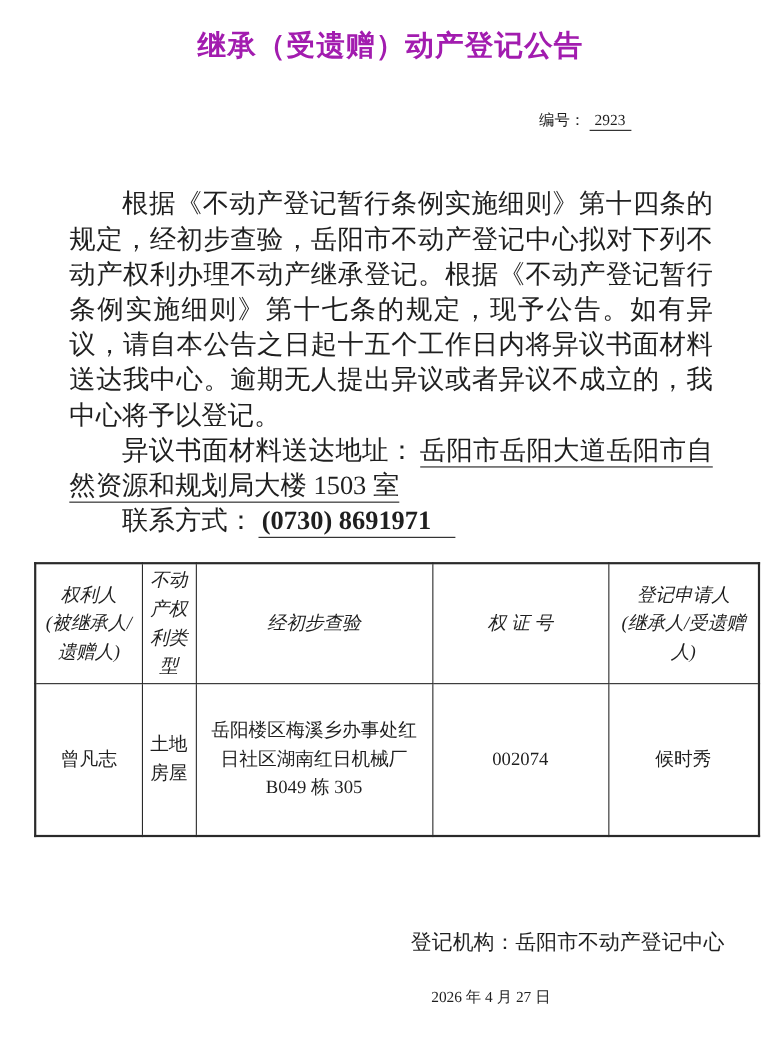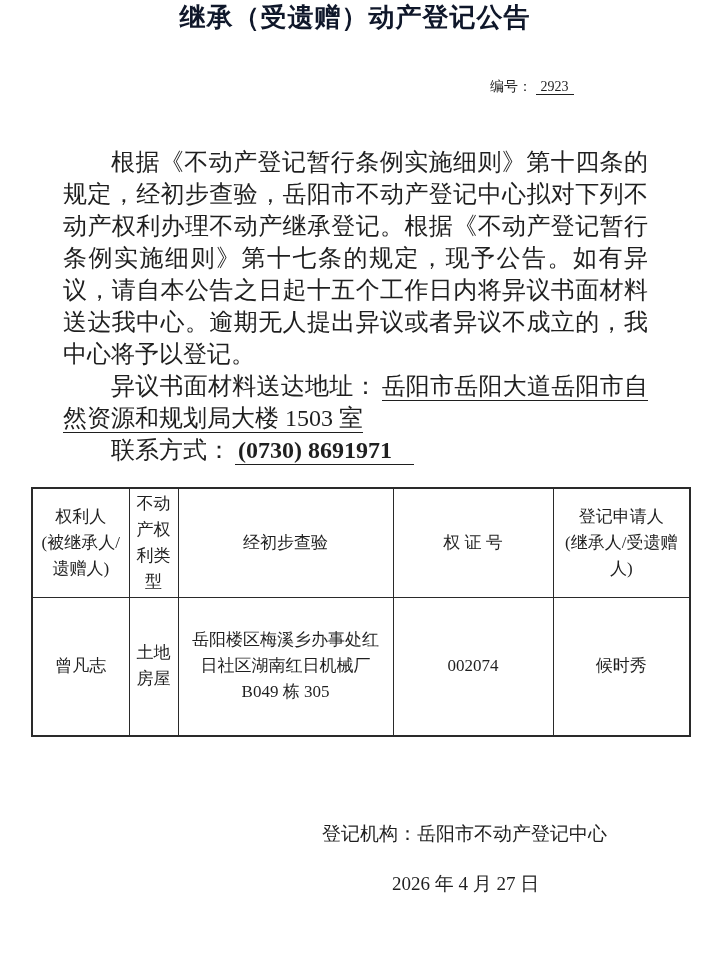--- a/index.html
+++ b/index.html
@@ -8,27 +8,28 @@
     width: 710px;
     height: 962px;
     background: #ffffff;
     color: #1f1f1f;
     font-family: "Liberation Serif", "DejaVu Serif", serif;
     overflow: hidden;
     position: relative;
   }
   .title {
     margin: 0;
+    padding-top: 24px;
     text-align: center;
     font-family: "Liberation Sans", "DejaVu Sans", sans-serif;
     font-weight: bold;
     font-size: 26px;
     line-height: 34px;
     letter-spacing: 1px;
-    color: #0f172a;
+    color: #a21caf;
   }
   .doc-no {
     margin-top: 40px;
     padding-left: 490px;
     font-size: 14px;
     line-height: 26px;
     white-space: nowrap;
   }
   .doc-no .num {
     padding: 0 5px;
@@ -61,32 +62,33 @@
   }
   .notice-table th, .notice-table td {
     border: 1px solid #2a2a2a;
     text-align: center;
     vertical-align: middle;
     font-weight: normal;
     padding: 2px 5px;
     line-height: 26px;
     white-space: pre-line;
   }
-  .notice-table thead tr { height: 104px; }
+  .notice-table thead tr { height: 104px; font-style: italic; }
   .notice-table tbody tr { height: 138px; }
   .notice-table td.loc { padding: 2px 11px; }
   .registry-line {
     margin: 84px 0 0 322px;
     font-size: 19px;
     line-height: 26px;
     white-space: nowrap;
+    text-align: center;
   }
   .date-line {
     margin: 24px 4px 0 392px;
-    font-size: 19px;
+    font-size: 14px;
     line-height: 26px;
     white-space: nowrap;
   }
 </style>
 </head>
 <body>
 
 <div class="page">
 
   <h1 class="title">继承（受遗赠）动产登记公告</h1>

